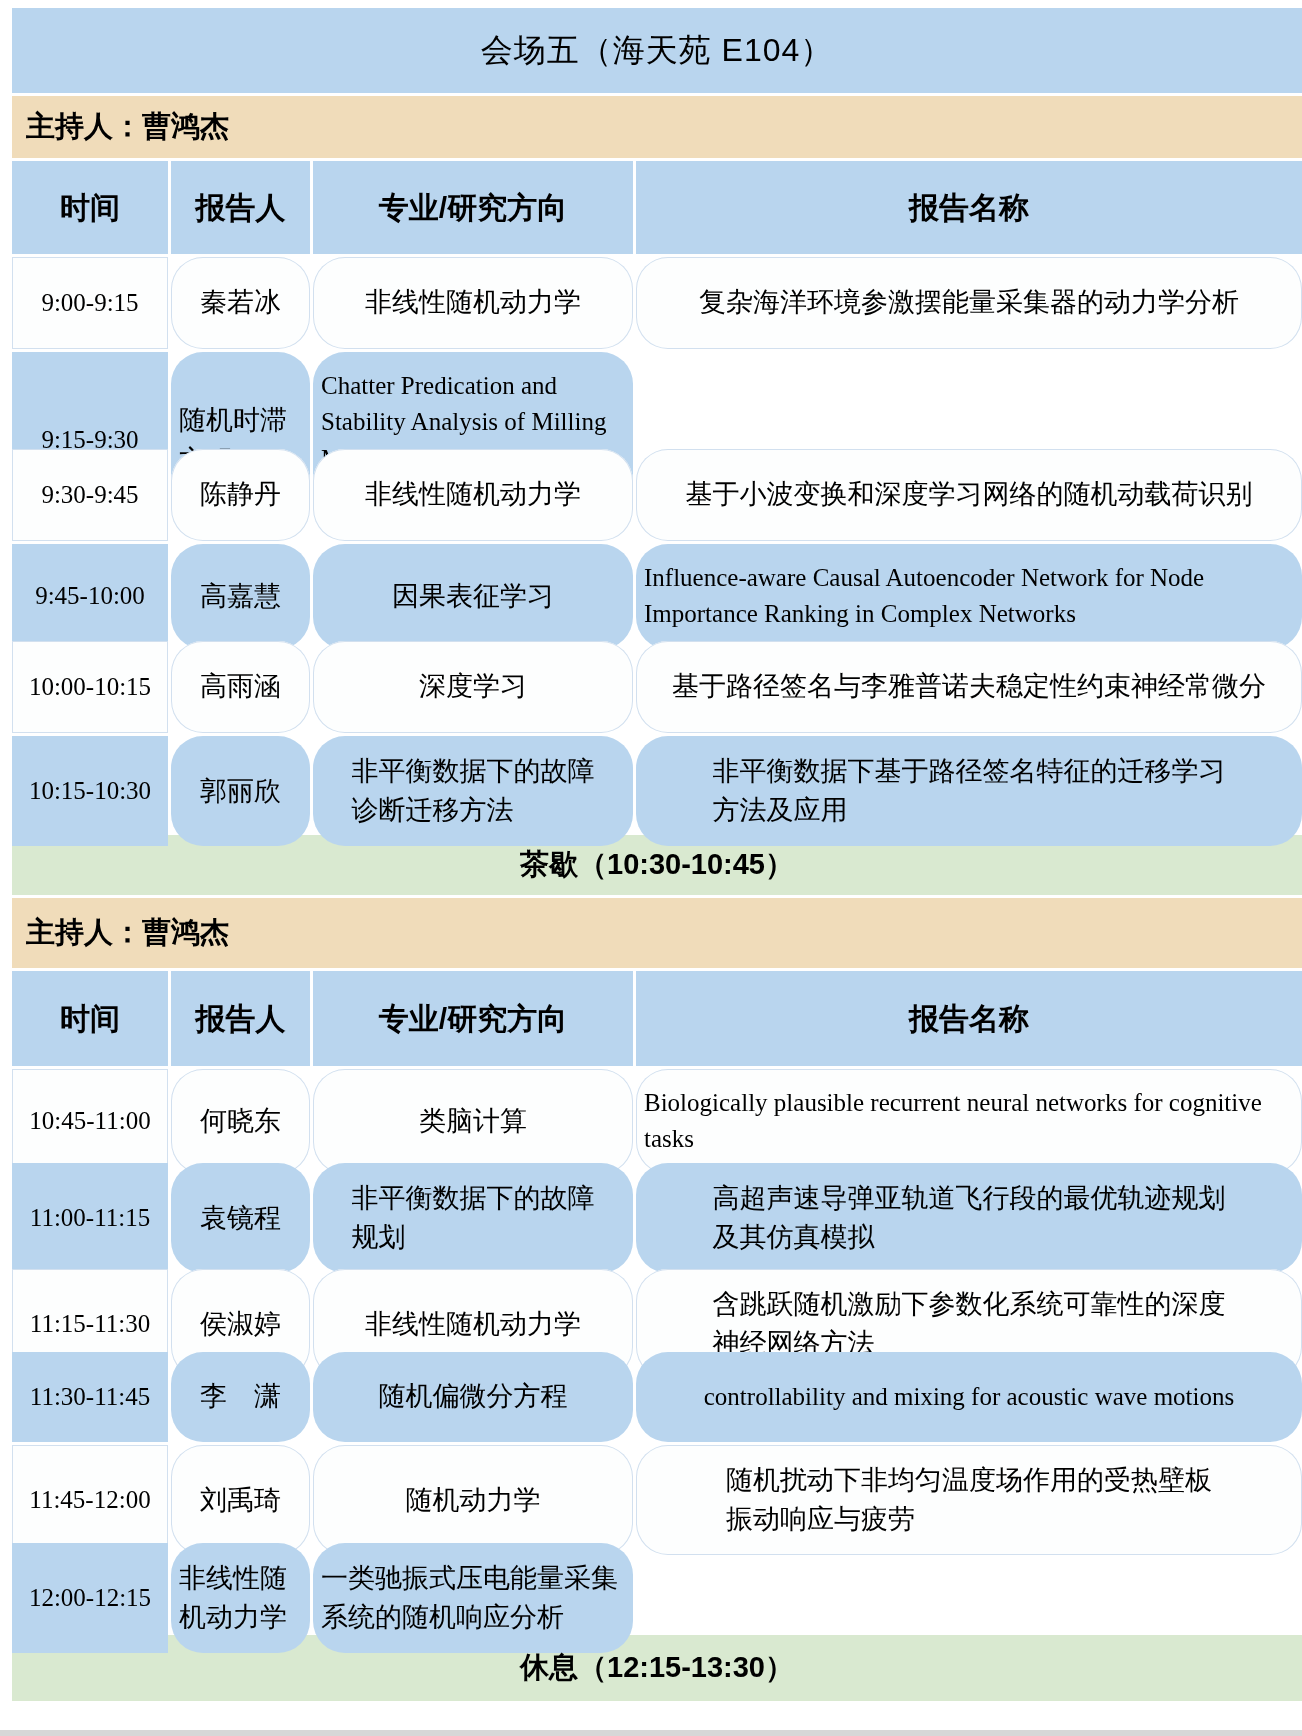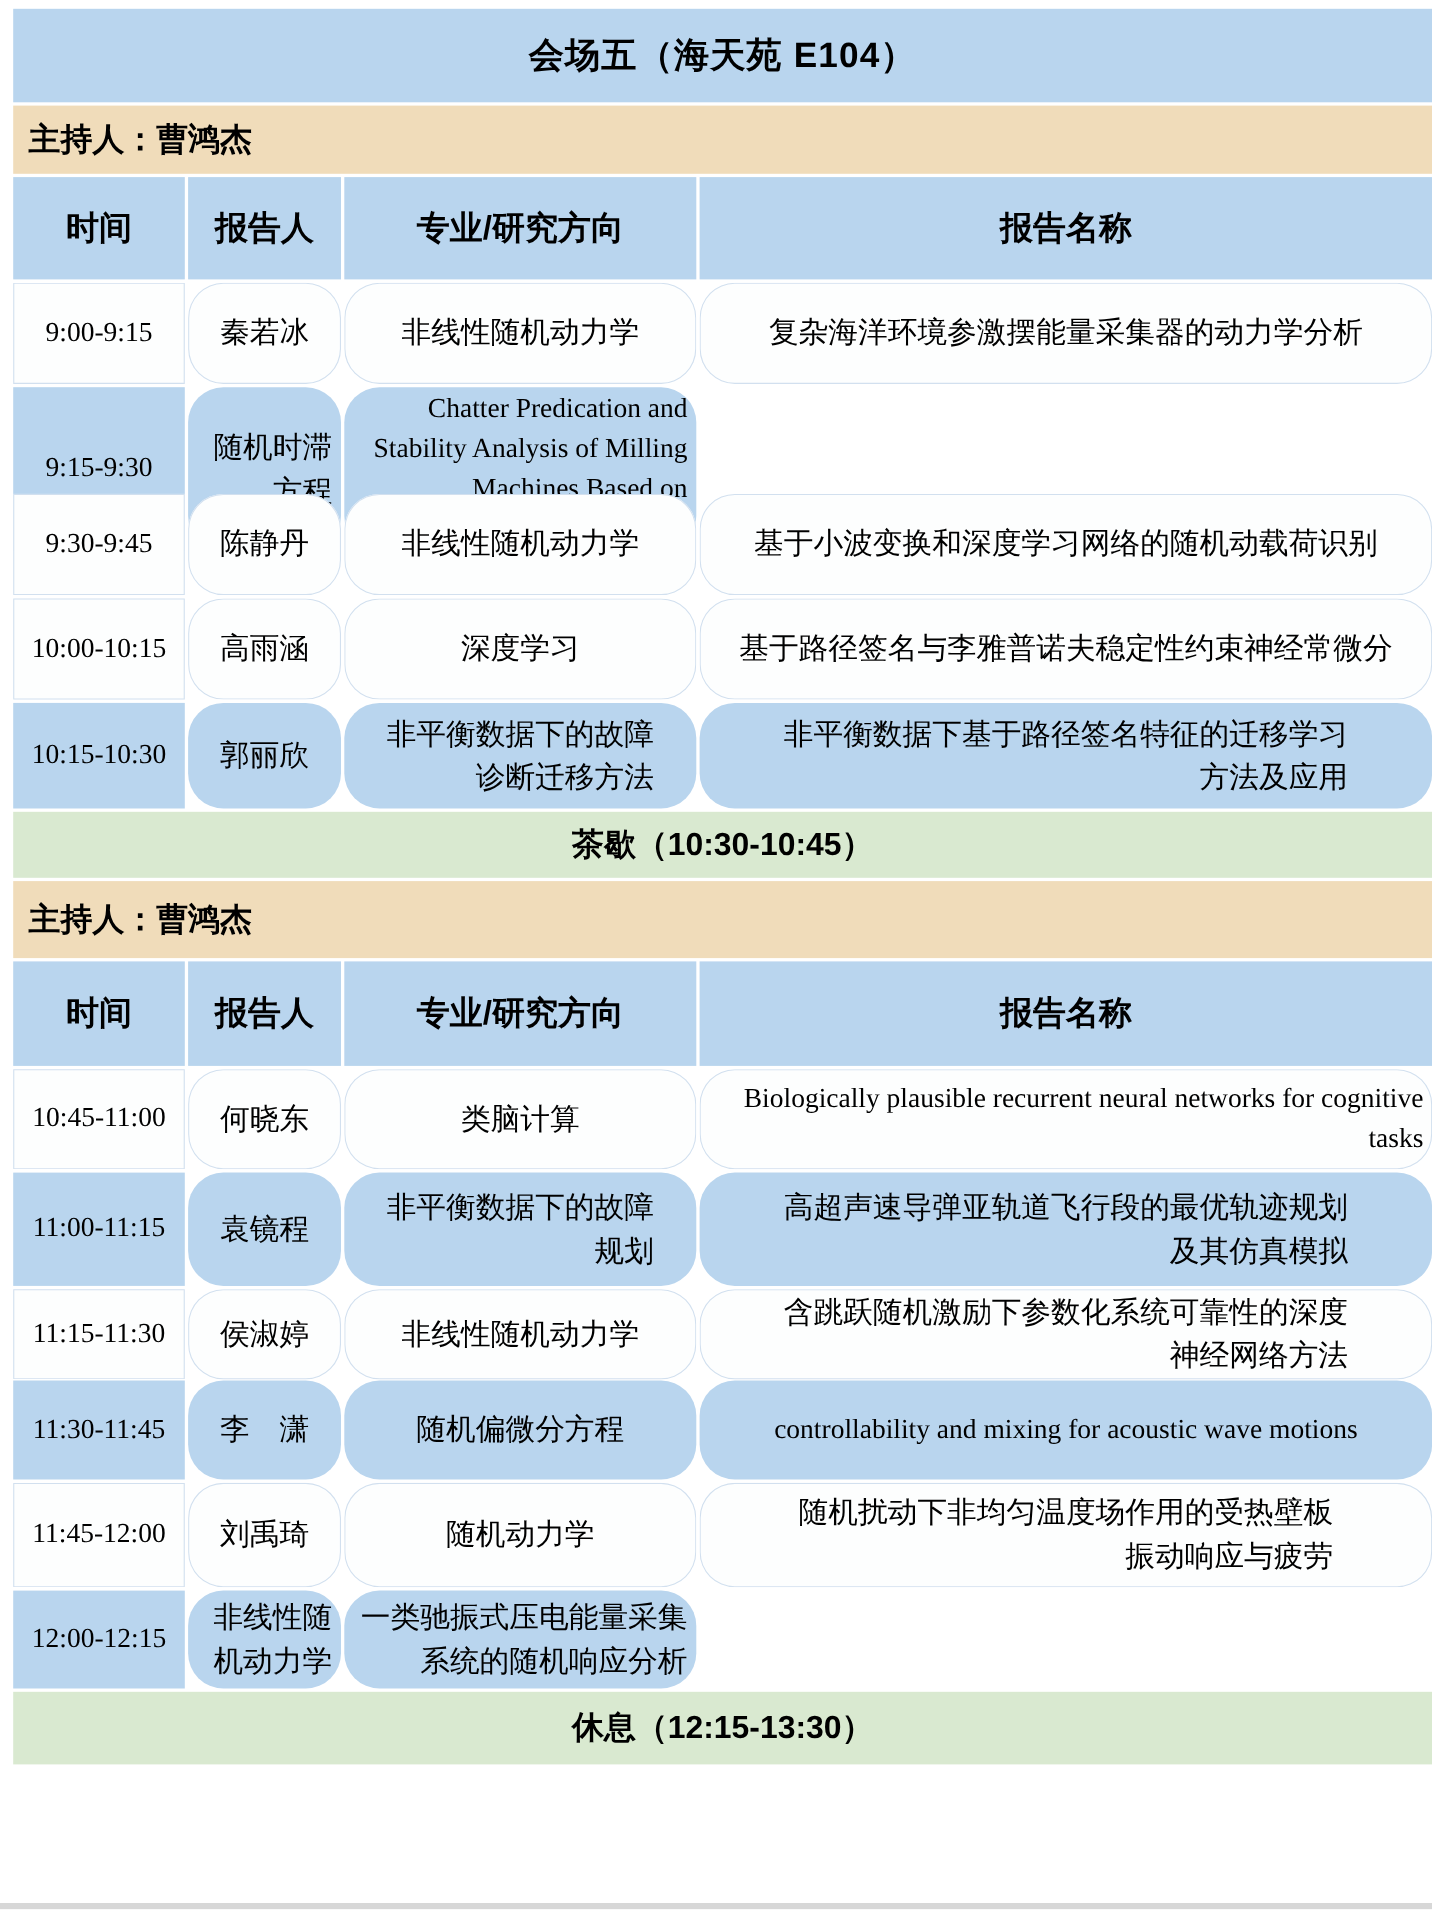--- a/index.html
+++ b/index.html
@@ -19,21 +19,21 @@
     margin-bottom: 3px;
     display: flex;
     align-items: center;
     box-sizing: border-box;
   }
   .venue-title {
     height: 85px;
     background: var(--blue, #b9d5ee);
     justify-content: center;
     font-size: 32px;
-    font-weight: bold;
+    font-weight: normal;
     letter-spacing: 1px;
   }
   .moderator {
     height: 62px;
     background: var(--tan, #f0dcba);
     justify-content: flex-start;
     padding-left: 14px;
     font-size: 29px;
     font-weight: bold;
   }
@@ -50,24 +50,24 @@
     display: grid;
     grid-template-columns: 156px 139px 320px 1fr;
     gap: 3px;
     width: 1290px;
     margin-bottom: 3px;
   }
   .cell {
     display: flex;
     align-items: center;
     justify-content: center;
-    text-align: right;
+    text-align: left;
     white-space: pre-line;
     box-sizing: border-box;
-    padding: 2px 8px;
+    padding: 16px 8px;
     line-height: 1.45;
   }
   .header-row .cell {
     background: var(--blue, #b9d5ee);
     font-size: 30px;
     font-weight: bold;
   }
   .r-white .cell {
     background: #fdfefe;
     box-shadow: inset 0 0 0 1px #d2e0ef;
@@ -122,20 +122,26 @@
     <div class="cell title en">Chatter Predication and Stability Analysis of Milling Machines Based on Stochastic Delay Equations</div>
   </div>
 
   <div class="row r-white" style="height:92px">
     <div class="cell time">9:30-9:45</div>
     <div class="cell name">陈静丹</div>
     <div class="cell field">非线性随机动力学</div>
     <div class="cell title">基于小波变换和深度学习网络的随机动载荷识别</div>
   </div>
 
+  <div class="row r-blue" style="height:94px">
+    <div class="cell time">9:45-10:00</div>
+    <div class="cell name">高嘉慧</div>
+    <div class="cell field">因果表征学习</div>
+    <div class="cell title en">Influence-aware Causal Autoencoder Network for Node Importance Ranking in Complex Networks</div>
+  </div>
 
   <div class="row r-white" style="height:92px">
     <div class="cell time">10:00-10:15</div>
     <div class="cell name">高雨涵</div>
     <div class="cell field">深度学习</div>
     <div class="cell title">基于路径签名与李雅普诺夫稳定性约束神经常微分</div>
   </div>
 
   <div class="row r-blue" style="height:96px">
     <div class="cell time">10:15-10:30</div>

